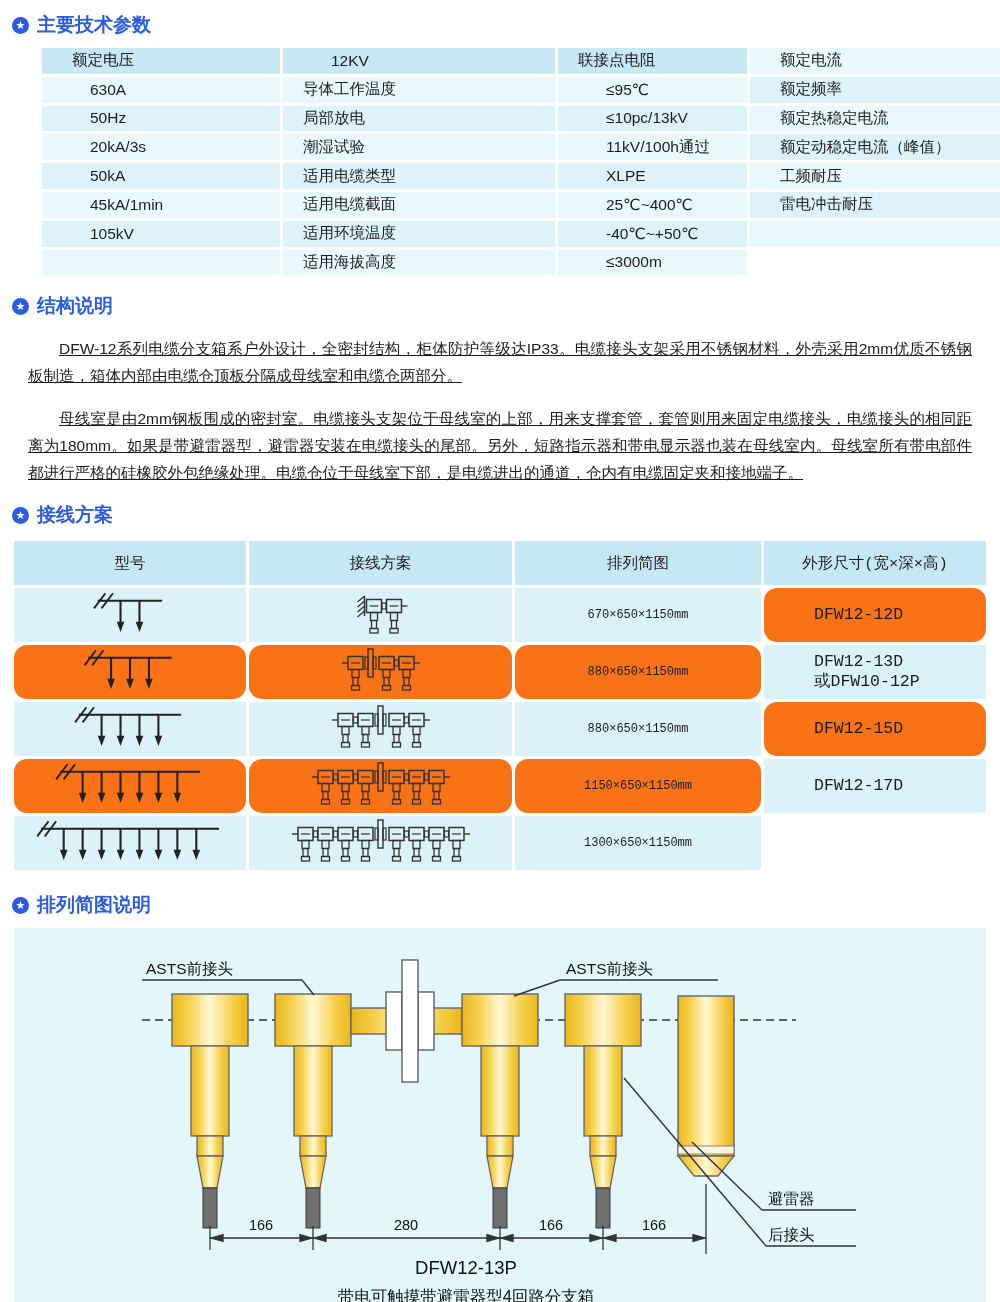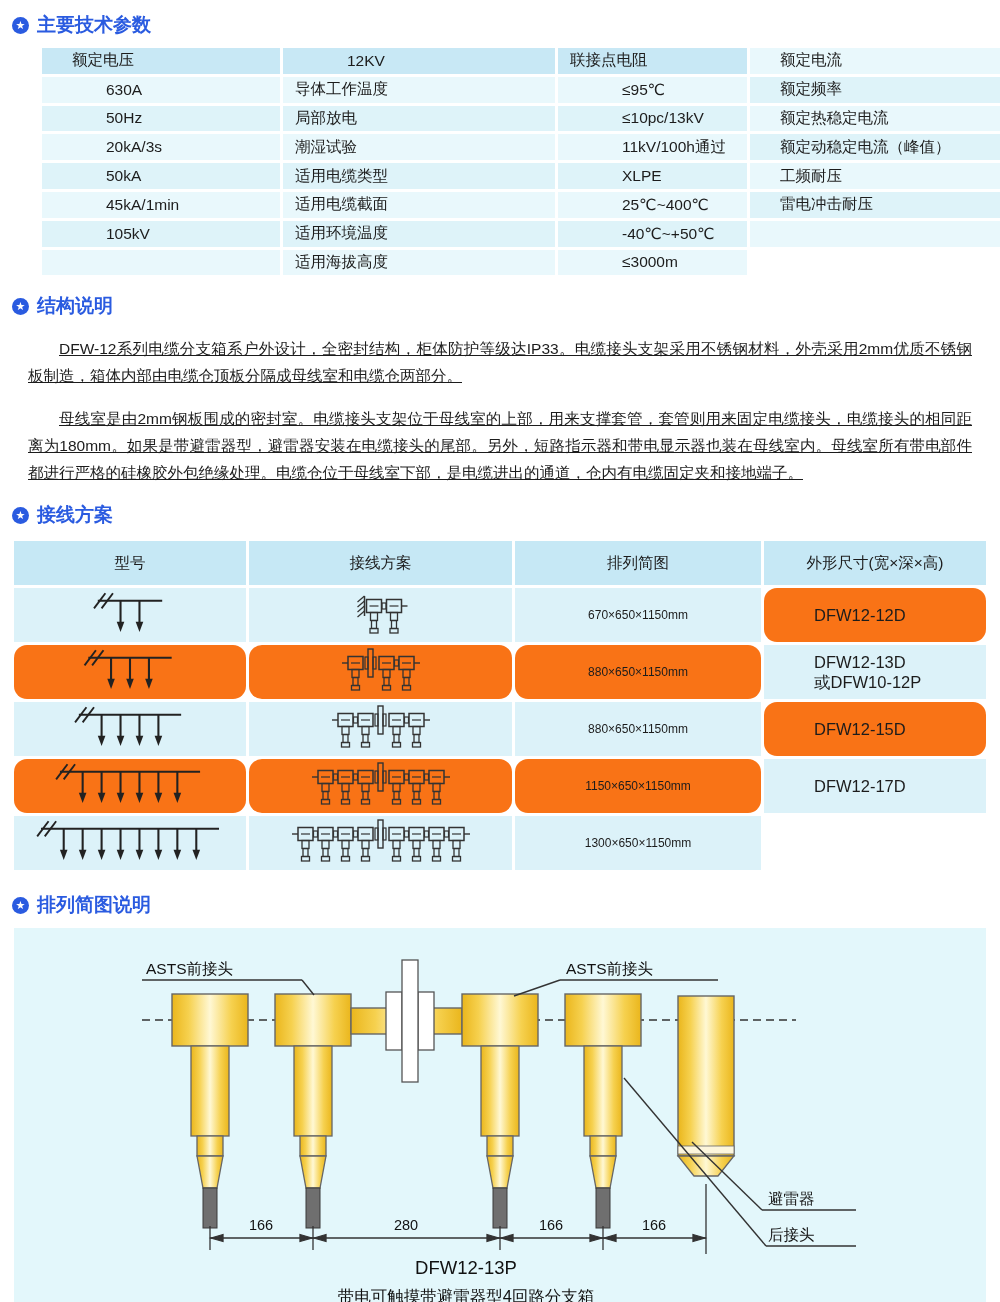--- a/index.html
+++ b/index.html
@@ -2,28 +2,28 @@
 <html><head>
 <meta charset="utf-8">
 <style>
   html,body{margin:0;padding:0;background:#fff;}
   body{font-family:"Liberation Sans","DejaVu Sans",sans-serif;color:#1c1c1c;}
   .page{width:1000px;height:1302px;position:relative;overflow:hidden;background:#fff;padding-top:4px;box-sizing:border-box;}
   .sec-title{display:flex;align-items:center;gap:8px;color:#2a5be0;font-size:19px;font-weight:600;margin:8px 0 10px 12px;}
   .star{width:17px;height:17px;border-radius:50%;background:#2a5be0;color:#fff;display:flex;align-items:center;justify-content:center;font-size:11px;line-height:1;flex:0 0 auto;}
   .tbl{display:grid;gap:3px;margin-left:14px;background:#fff;}
   .t1{grid-template-columns:238px 272px 189px 264px;grid-template-rows:repeat(8,25.8px);width:972px;margin-left:42px;}
-  .t2{grid-template-columns:232px 263px 246px 222px;grid-template-rows:44px repeat(5,54px);width:972px;margin-top:13px;}
+  .t2{grid-template-columns:232px 263px 246px 222px;grid-template-rows:44px repeat(5,54px);width:972px;margin-top:13px;font-family:Liberation Mono, monospace;}
   .cell{display:flex;align-items:center;font-size:15.5px;background:#e7f7fc;}
   .t1 .row0{background:#c8e8f5;}
   .t1 .odd{background:#def3f9;}
   .t1 .even{background:#e9f8fc;}
   .lab{padding-left:30px;}
-  .rlab{padding-left:12px;}
-  .val{padding-left:64px;}
+  .rlab{padding-left:20px;}
+  .val{padding-left:48px;}
   .t2 .hcell{background:#c6e8f5;justify-content:center;font-size:15.5px;}
   .t2 .ra{background:#dcf2f9;}
   .t2 .rb{background:#f97316;border-radius:13px;}
   .model{padding-left:50px;font-size:16.5px;line-height:1.25;flex-direction:column;align-items:flex-start;justify-content:center;display:flex;}
   .diagcell{justify-content:center;}
   .dims{justify-content:center;font-size:12px;}
   .paras{margin:2px 12px 0 12px;font-size:15.5px;line-height:27px;text-align:justify;}
   .paras p{margin:16px;text-indent:2em;text-decoration:underline;}
   .figure-panel{margin:10px 14px 0;width:972px;height:396px;background:#e3f7fb;position:relative;}
   .figure-panel svg{position:absolute;left:0;top:0;}

